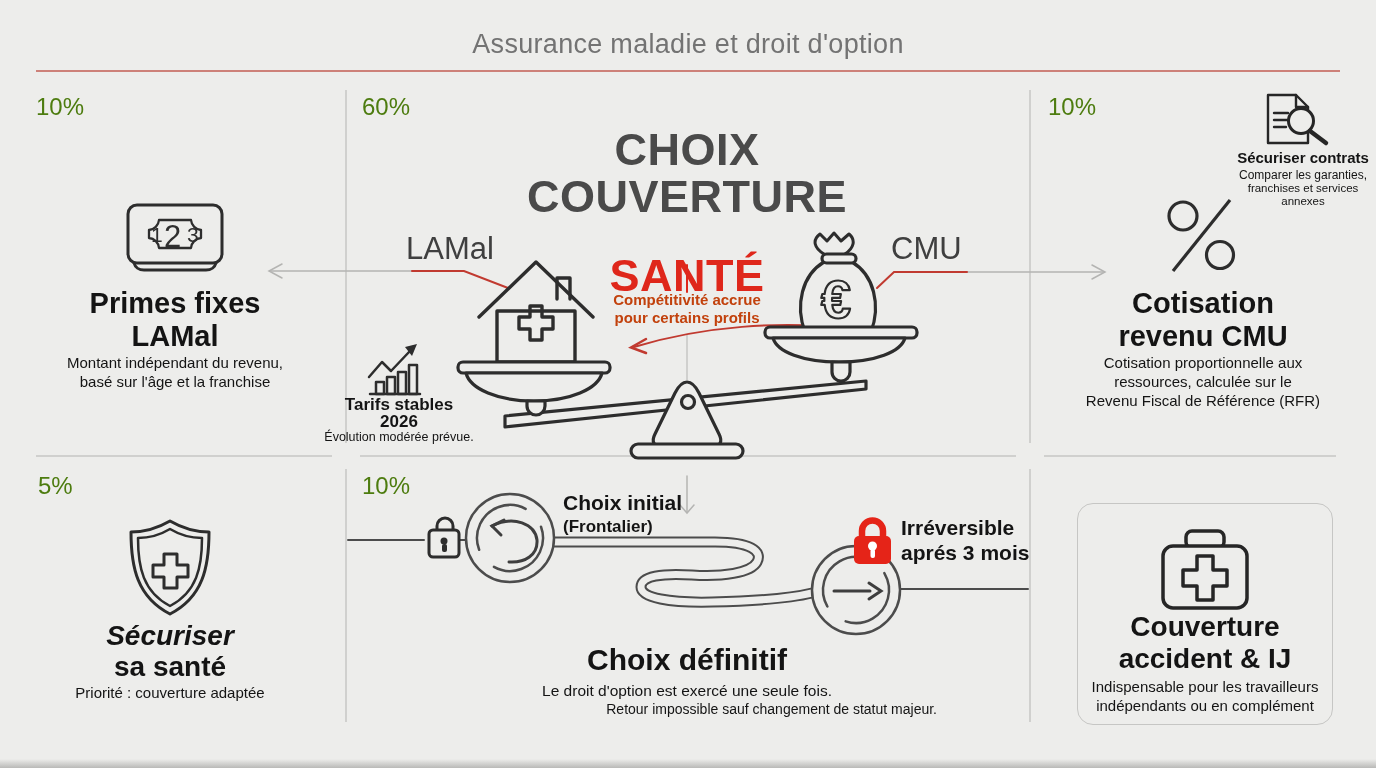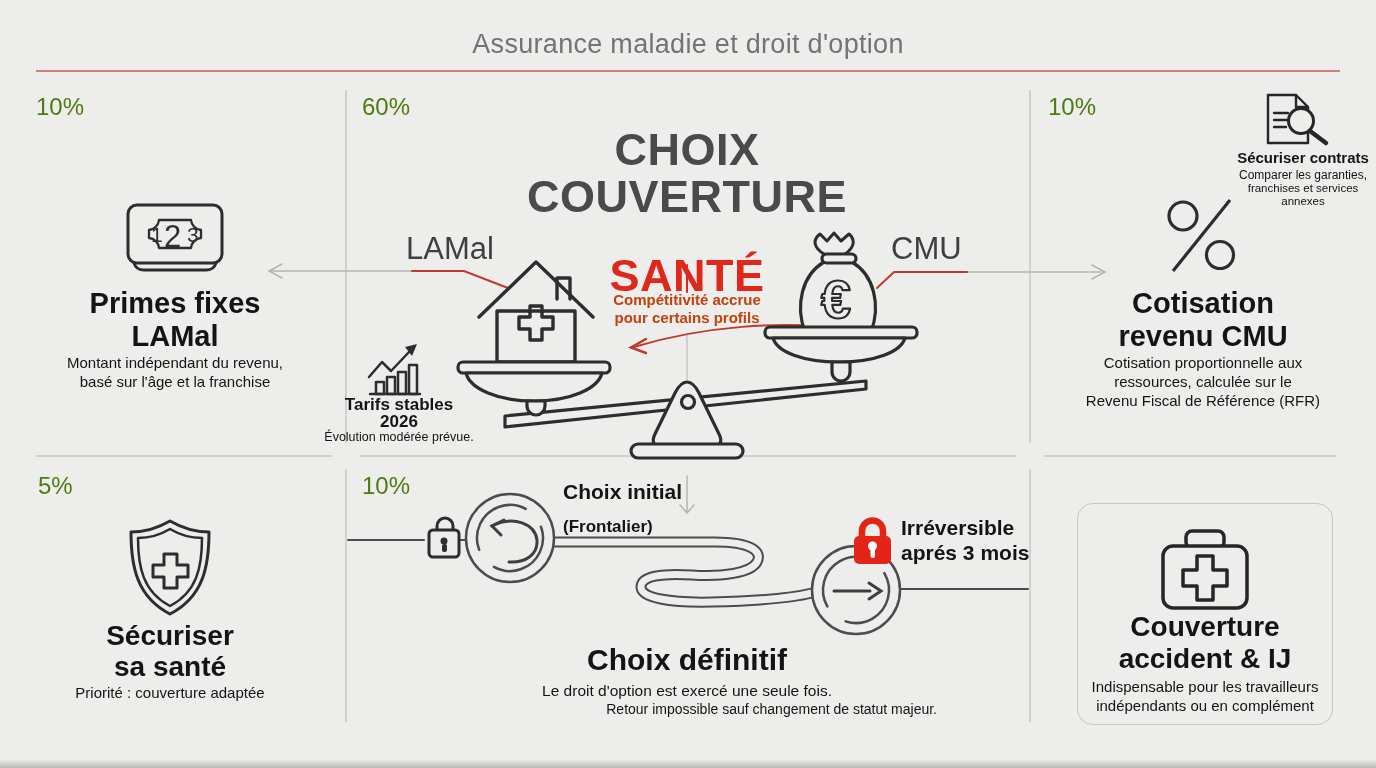--- a/index.html
+++ b/index.html
@@ -207,25 +207,25 @@
   <div class="abs ctr h29" style="left:1083px;top:320px;width:240px;">revenu CMU</div>
   <div class="abs ctr s15" style="left:1083px;top:354px;width:240px;">Cotisation proportionnelle aux</div>
   <div class="abs ctr s15" style="left:1083px;top:373px;width:240px;">ressources, calculée sur le</div>
   <div class="abs ctr s15" style="left:1083px;top:392px;width:240px;">Revenu Fiscal de Référence (RFR)</div>
 
   <div class="abs ctr b" style="left:1233px;top:149px;width:140px;font-size:15px;">Sécuriser contrats</div>
   <div class="abs ctr" style="left:1233px;top:168px;width:140px;font-size:12px;">Comparer les garanties,</div>
   <div class="abs ctr" style="left:1233px;top:181.5px;width:140px;font-size:11.5px;">franchises et services</div>
   <div class="abs ctr" style="left:1233px;top:195px;width:140px;font-size:11.5px;">annexes</div>
 
-  <div class="abs ctr h28" style="left:70px;top:620px;width:200px;">Sécuriser</div>
+  <div class="abs ctr h28" style="left:70px;top:620px;width:200px;font-style:italic;">Sécuriser</div>
   <div class="abs ctr h28" style="left:70px;top:651px;width:200px;">sa santé</div>
   <div class="abs ctr s15" style="left:45px;top:684px;width:250px;">Priorité : couverture adaptée</div>
 
-  <div class="abs b" style="left:563px;top:480px;font-size:21px;">Choix initial</div>
+  <div class="abs b" style="left:563px;top:491px;font-size:21px;">Choix initial</div>
   <div class="abs b" style="left:563px;top:517px;font-size:17px;">(Frontalier)</div>
 
   <div class="abs b" style="left:901px;top:516px;font-size:21px;">Irréversible</div>
   <div class="abs b" style="left:901px;top:541px;font-size:21px;">aprés 3 mois</div>
 
   <div class="abs ctr b" style="left:487px;top:643px;width:400px;font-size:30px;text-align:center;">Choix définitif</div>
   <div class="abs ctr" style="left:437px;top:682px;width:500px;font-size:15.5px;">Le droit d'option est exercé une seule fois.</div>
   <div class="abs ctr" style="left:437px;top:701px;width:500px;font-size:14px;text-align:right;">Retour impossible sauf changement de statut majeur.</div>
 
   <div class="abs" id="card"></div>

